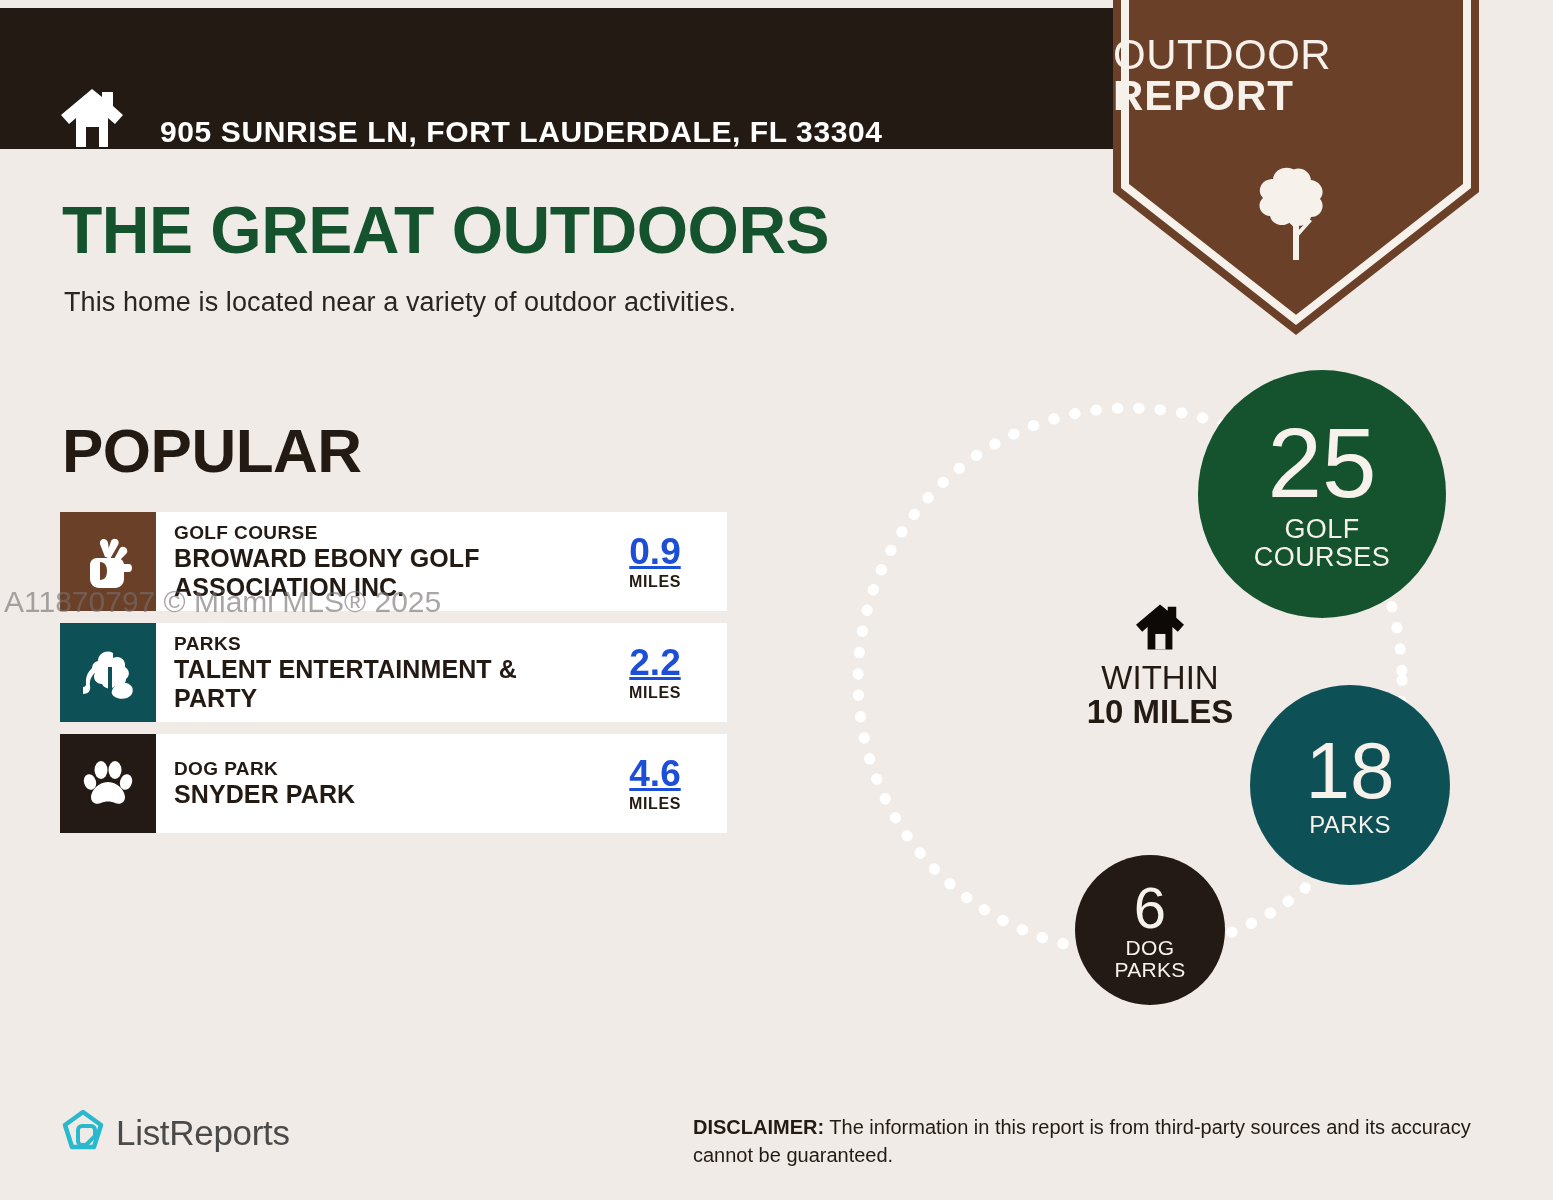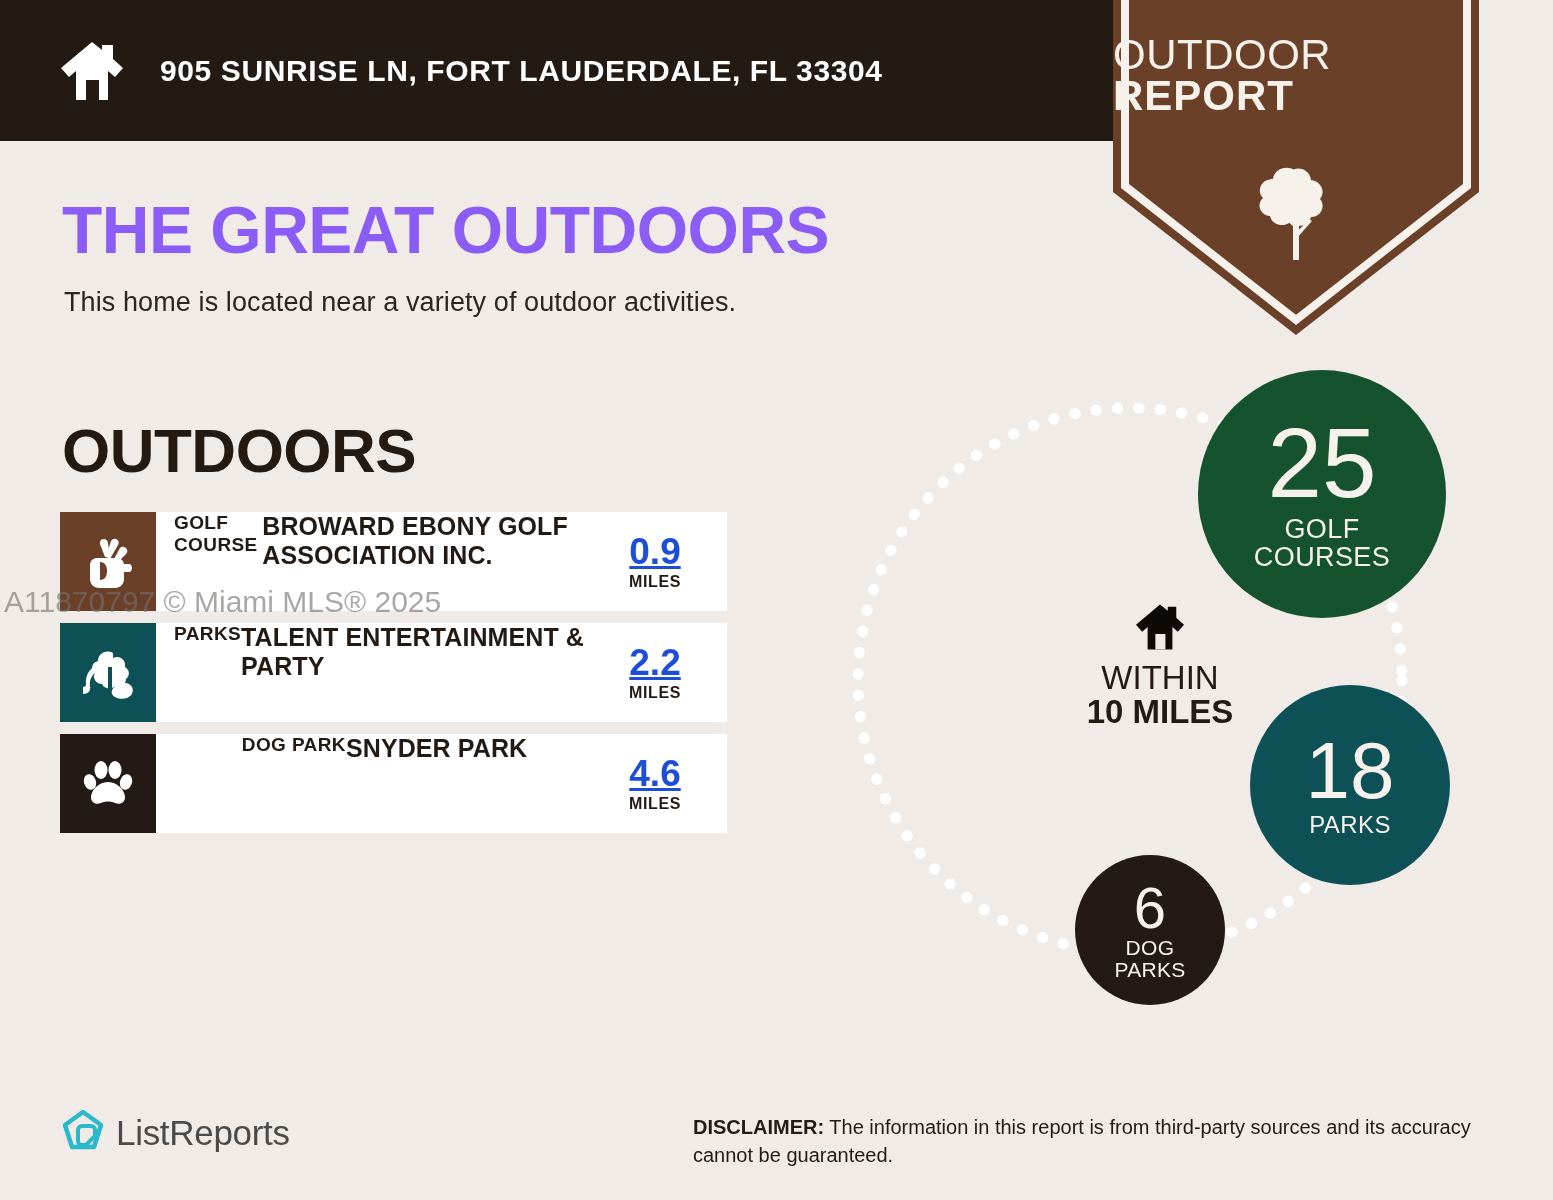--- a/index.html
+++ b/index.html
@@ -6,64 +6,64 @@
   body{
     width:1553px;height:1200px;
     background:#f0ebe6;
     font-family:"Liberation Sans", sans-serif;
     overflow:hidden;position:relative;
   }
   #page{position:relative;width:1553px;height:1200px;overflow:hidden;background:#f0ebe6;}
 
   
   .header{
-    position:absolute;left:0;top:0;width:1377px;height:141px;
-    background:#231a14;display:flex;align-items:center;
+    position:absolute;left:0;top:8px;width:1377px;height:141px;
+    background:#231a14;display:flex;align-items:flex-end;
   }
   .header .house-ic{margin-left:57px;width:70px;height:62px;display:block;}
   .header .addr{
     margin-left:33px;color:#ffffff;font-size:30px;font-weight:bold;
     letter-spacing:.6px;white-space:nowrap;
   }
 
   
   .badge{position:absolute;left:1113px;top:0px;width:366px;height:335px;}
   .badge svg{display:block;}
   .badge-text{
     position:absolute;left:0;top:34px;width:366px;
     color:#f6f1ea;font-size:42px;font-weight:normal;line-height:.98;
     letter-spacing:.5px;pointer-events:none;
   }
   .badge-text .l2{font-weight:bold;letter-spacing:1px;}
 
   
   .h1{
     position:absolute;left:62px;top:192px;font-size:66px;font-weight:bold;
-    color:#8b5cf6;letter-spacing:-.5px;margin:0;
+    color:#14532d;letter-spacing:-.5px;margin:0;
   }
   .sub{
     position:absolute;left:64px;top:287px;font-size:27px;color:#2b2420;
     letter-spacing:.1px;margin:0;
   }
   .h2{
     position:absolute;left:62px;top:415px;font-size:62px;font-weight:bold;
     color:#231a14;letter-spacing:-.5px;margin:0;
   }
 
   
   .list{position:absolute;left:60px;top:512px;width:667px;}
   .row{
     position:relative;display:flex;align-items:stretch;
     background:#ffffff;height:99px;margin-bottom:12px;
   }
   .row-ic{
     width:96px;min-width:96px;display:flex;align-items:center;justify-content:center;
   }
   .row-mid{
-    flex:1;display:flex;flex-direction:row;justify-content:center;
+    flex:1;display:flex;flex-direction:column;justify-content:center;
     padding-left:18px;overflow:hidden;
   }
   .cat{font-size:19px;font-weight:bold;color:#231a14;letter-spacing:.4px;line-height:1.18;}
   .nm{font-size:25px;font-weight:bold;color:#231a14;letter-spacing:.1px;line-height:1.14;}
   .row-dist{
     width:120px;min-width:120px;display:flex;flex-direction:column;
     align-items:center;justify-content:center;padding-right:12px;
   }
   .dist-n{font-size:37px;font-weight:bold;color:#1d4ed8;line-height:1;text-decoration:underline;}
   .dist-u{font-size:16px;font-weight:bold;color:#231a14;letter-spacing:.6px;margin-top:3px;}
@@ -137,21 +137,21 @@
       </g>
     </svg>
     <div class="badge-text">
       <div class="l1">OUTDOOR</div>
       <div class="l2">REPORT</div>
     </div>
   </div>
 
   <h1 class="h1">THE GREAT OUTDOORS</h1>
   <p class="sub">This home is located near a variety of outdoor activities.</p>
-  <h2 class="h2">OUTDOORS</h2>
+  <h2 class="h2">POPULAR</h2>
 
   <div class="list">
 
     <div class="row">
       <div class="row-ic" style="background:#6b4028">
         <svg width="52" height="56" viewBox="0 0 52 56">
           <path fill="#ffffff" d="M18 10 c-1 -6 7 -7 8 -1 l2 14 l-5 0 Z"></path>
           <path fill="#ffffff" d="M29 7 c3 -5 10 -1 7 4 l-8 14 l-4 -2 Z"></path>
           <path fill="#ffffff" d="M38 14 c4 -4 10 2 6 6 l-10 10 l-3 -3 Z"></path>
           <path fill="#ffffff" d="M15 24 h20 c4 0 7 3 7 7 v14 c0 5 -4 9 -9 9 h-16 c-5 0 -9 -4 -9 -9 v-14 c0 -4 3 -7 7 -7 Z"></path>

